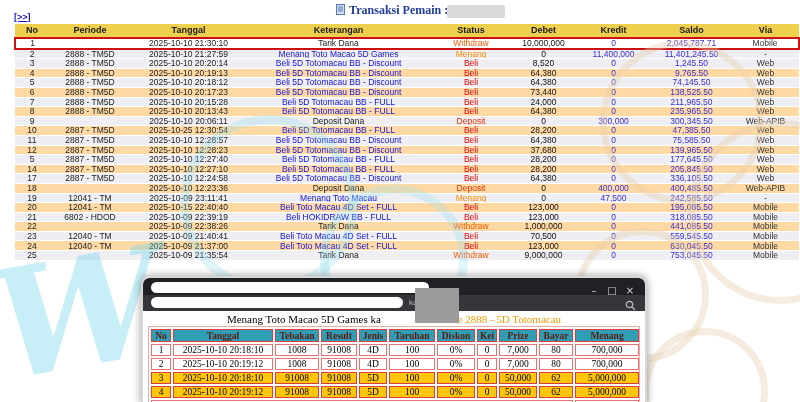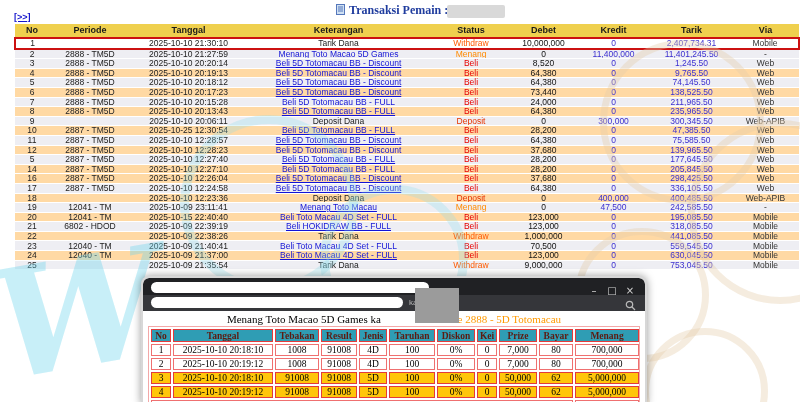--- a/index.html
+++ b/index.html
@@ -22,21 +22,21 @@
     border-bottom:1px solid #fff}
   tr.lt{background:#EEEEF3}
   tr.or{background:#FFD9A4}
   tr.hl{background:#fff}
   tr.hl td{border-top:2px solid #cc1111;border-bottom:2px solid #cc1111}
   tr.hl td:first-child{border-left:2px solid #cc1111}
   tr.hl td:last-child{border-right:2px solid #cc1111}
   tr.lastbal{background:#FFD9AC}
   tr.lastbal td{font-weight:bold;height:10px}
   .lb-val{color:#1f3c9e}
-  a.klink{color:#1313d6;text-decoration:underline;cursor:pointer}
+  a.klink{color:#1313d6;cursor:pointer}
   td.c-kredit,td.c-saldo{color:#3b2fd0}
   td.c-debet{color:#111}
   td.c-via{color:#333}
 
   
   .bot-links{position:absolute;top:275px;left:0;width:100%;text-align:center;z-index:2}
   .bot-links a{font-size:9.5px;font-weight:bold;color:#1313d6;text-decoration:underline;
     margin:0 9px;cursor:pointer}
 
   
@@ -118,34 +118,34 @@
   </colgroup>
   <thead>
       <tr id="thead-row">
         <th>No</th>
         <th>Periode</th>
         <th>Tanggal</th>
         <th>Keterangan</th>
         <th>Status</th>
         <th>Debet</th>
         <th>Kredit</th>
-        <th>Tarik</th>
+        <th>Saldo</th>
         <th>Via</th>
       </tr>
     </thead>
   <tbody id="tbody-main">
       <tr class="hl">
         <td>1</td>
         <td></td>
         <td>2025-10-10 21:30:10</td>
         <td>Tarik Dana</td>
         <td style="color: rgb(255, 90, 0);">Withdraw</td>
         <td class="c-debet">10,000,000</td>
         <td class="c-kredit">0</td>
-        <td class="c-saldo">2,407,734.31</td>
+        <td class="c-saldo">2,045,787.71</td>
         <td class="c-via">Mobile</td>
       </tr>
       <tr class="lt">
         <td>2</td>
         <td>2888 - TM5D</td>
         <td>2025-10-10 21:27:59</td>
         <td><a class="klink">Menang Toto Macao 5D Games</a></td>
         <td style="color: rgb(255, 138, 0);">Menang</td>
         <td class="c-debet">0</td>
         <td class="c-kredit">11,400,000</td>
@@ -275,31 +275,20 @@
       </tr>
       <tr class="or">
         <td>14</td>
         <td>2887 - TM5D</td>
         <td>2025-10-10 12:27:10</td>
         <td><a class="klink">Beli 5D Totomacau BB - FULL</a></td>
         <td style="color: rgb(230, 0, 0);">Beli</td>
         <td class="c-debet">28,200</td>
         <td class="c-kredit">0</td>
         <td class="c-saldo">205,845.50</td>
-        <td class="c-via">Web</td>
-      </tr>
-      <tr class="or">
-        <td>16</td>
-        <td>2887 - TM5D</td>
-        <td>2025-10-10 12:26:04</td>
-        <td><a class="klink">Beli 5D Totomacau BB - Discount</a></td>
-        <td style="color: rgb(230, 0, 0);">Beli</td>
-        <td class="c-debet">37,680</td>
-        <td class="c-kredit">0</td>
-        <td class="c-saldo">298,425.50</td>
         <td class="c-via">Web</td>
       </tr>
       <tr class="lt">
         <td>17</td>
         <td>2887 - TM5D</td>
         <td>2025-10-10 12:24:58</td>
         <td><a class="klink">Beli 5D Totomacau BB - Discount</a></td>
         <td style="color: rgb(230, 0, 0);">Beli</td>
         <td class="c-debet">64,380</td>
         <td class="c-kredit">0</td>

